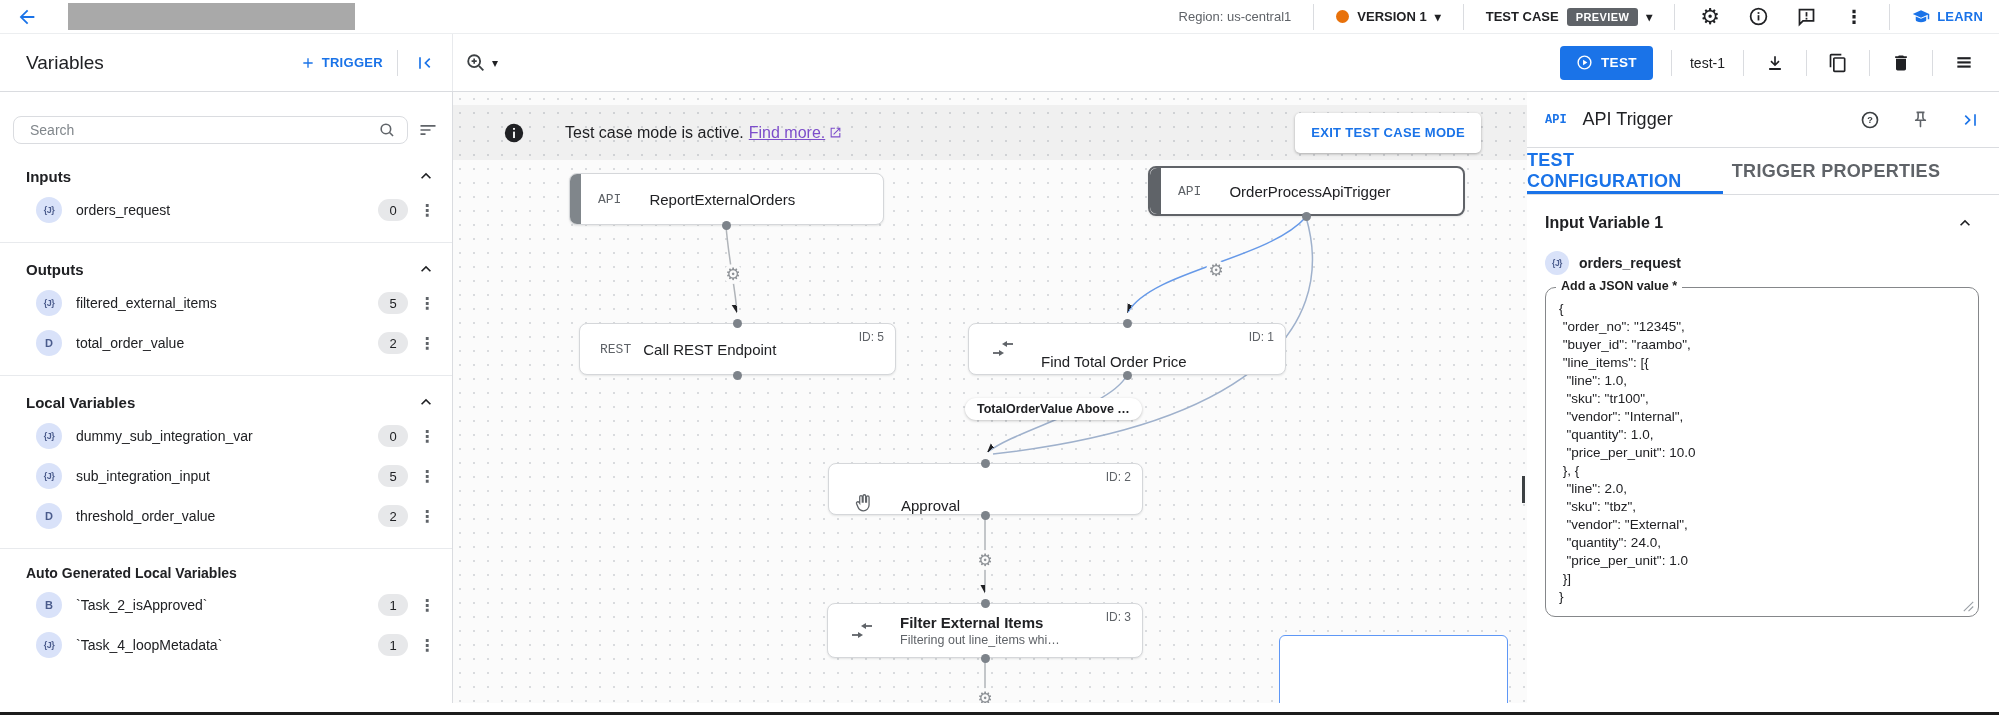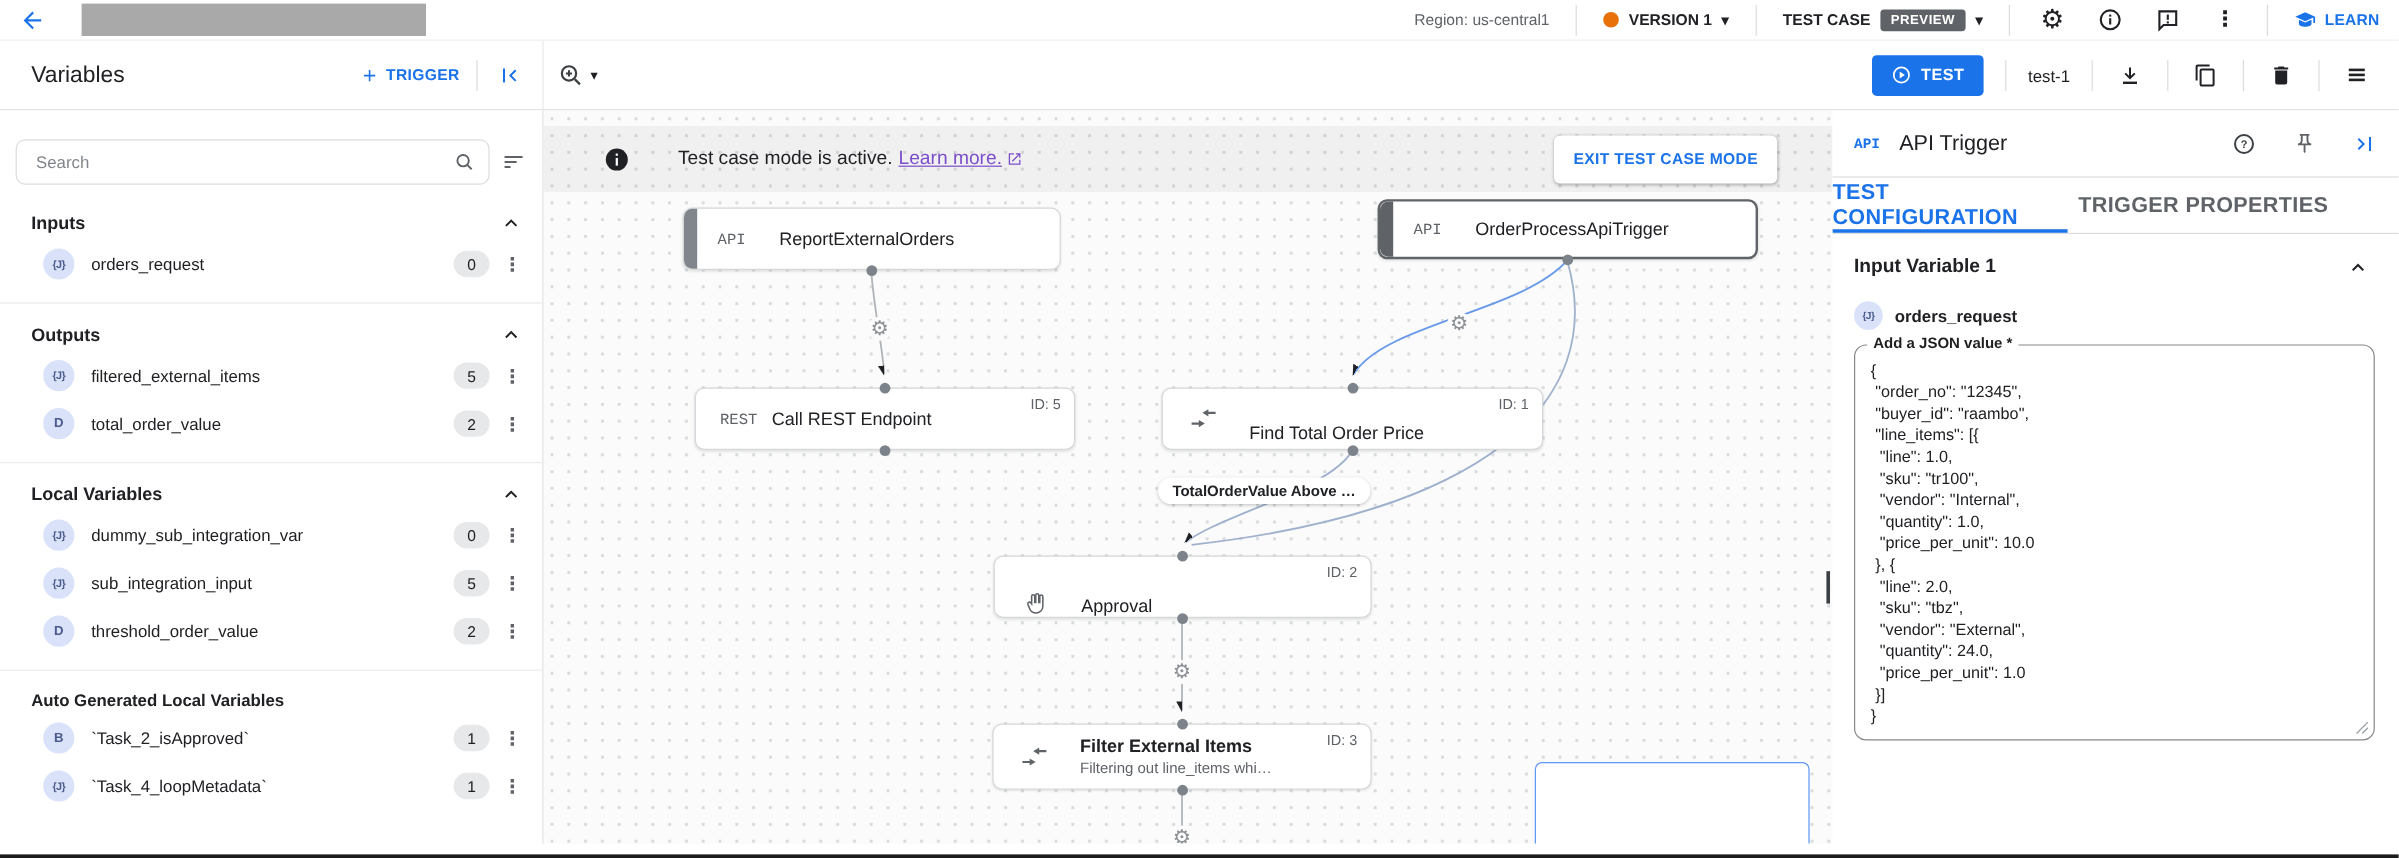--- a/index.html
+++ b/index.html
@@ -38,21 +38,21 @@
   .bar2-right { margin-left:auto; display:flex; align-items:center; gap:18px; padding-right:22px; }
   .test-btn { background:#1a73e8; color:#fff; border:none; border-radius:4px; height:34px;
               padding:0 16px; font-size:13.5px; font-weight:bold; letter-spacing:.4px;
               display:flex; align-items:center; gap:8px; cursor:pointer; font-family:inherit; }
   .testname { font-size:14px; color:#202124; }
   
   .content { display:flex; height:611px; }
   
   .sidebar { width:453px; background:#fff; border-right:1px solid #dadce0; overflow:hidden; }
   .search-row { display:flex; align-items:center; padding:24px 12px 6px 13px; }
-  .search-box { flex:0 0 395px; height:38px; border:1px solid #dadce0; border-radius:8px;
+  .search-box { flex:0 0 395px; height:28px; border:1px solid #dadce0; border-radius:8px;
                 display:flex; align-items:center; padding:0 10px 0 14px; }
   .search-box input { border:none; outline:none; flex:1; font-size:14px; color:#202124; font-family:inherit; }
   .search-box input::placeholder { color:#80868b; }
   .sort-btn { margin-left:10px; cursor:pointer; }
   .section { padding:16px 12px 16px 26px; border-bottom:1px solid #e8eaed; }
   .section.last { border-bottom:none; padding-bottom:0; }
   .sec-head { display:flex; align-items:center; }
   .sec-title { font-size:15px; font-weight:bold; color:#202124; }
   .sec-title.small { font-size:14px; }
   .sec-chevron { margin-left:auto; margin-right:4px; cursor:pointer; }
@@ -390,21 +390,21 @@
       <path d="M532,566 L532,602" fill="none" stroke="#b0b4b9" stroke-width="1.5"></path>
     </svg>
 
     <div class="banner">
       <svg width="22" height="22" viewBox="0 0 24 24">
           <circle cx="12" cy="12" r="10" fill="#202124"></circle>
           <rect x="11" y="10.5" width="2" height="7" fill="#fff"></rect>
           <rect x="11" y="6.5" width="2" height="2" fill="#fff"></rect>
         </svg>
       <span class="banner-text">Test case mode is active.</span>
-      <span class="banner-text banner-link">Learn more.</span>
+      <span class="banner-text banner-link">Find more.</span>
       <span class="ext-icon">
         <svg width="13" height="13" viewBox="0 0 24 24">
             <path d="M14 3v2h3.6l-9.8 9.8 1.4 1.4L19 6.4V10h2V3h-7z" fill="#7c4dca"></path>
             <path d="M19 19H5V5h6V3H3v18h18v-8h-2v6z" fill="#7c4dca"></path>
           </svg>
       </span>
       <button class="exit-btn">EXIT TEST CASE MODE</button>
     </div>
 
     <div class="node" style="left:116px; top:81px; width:315px; height:52px;">

